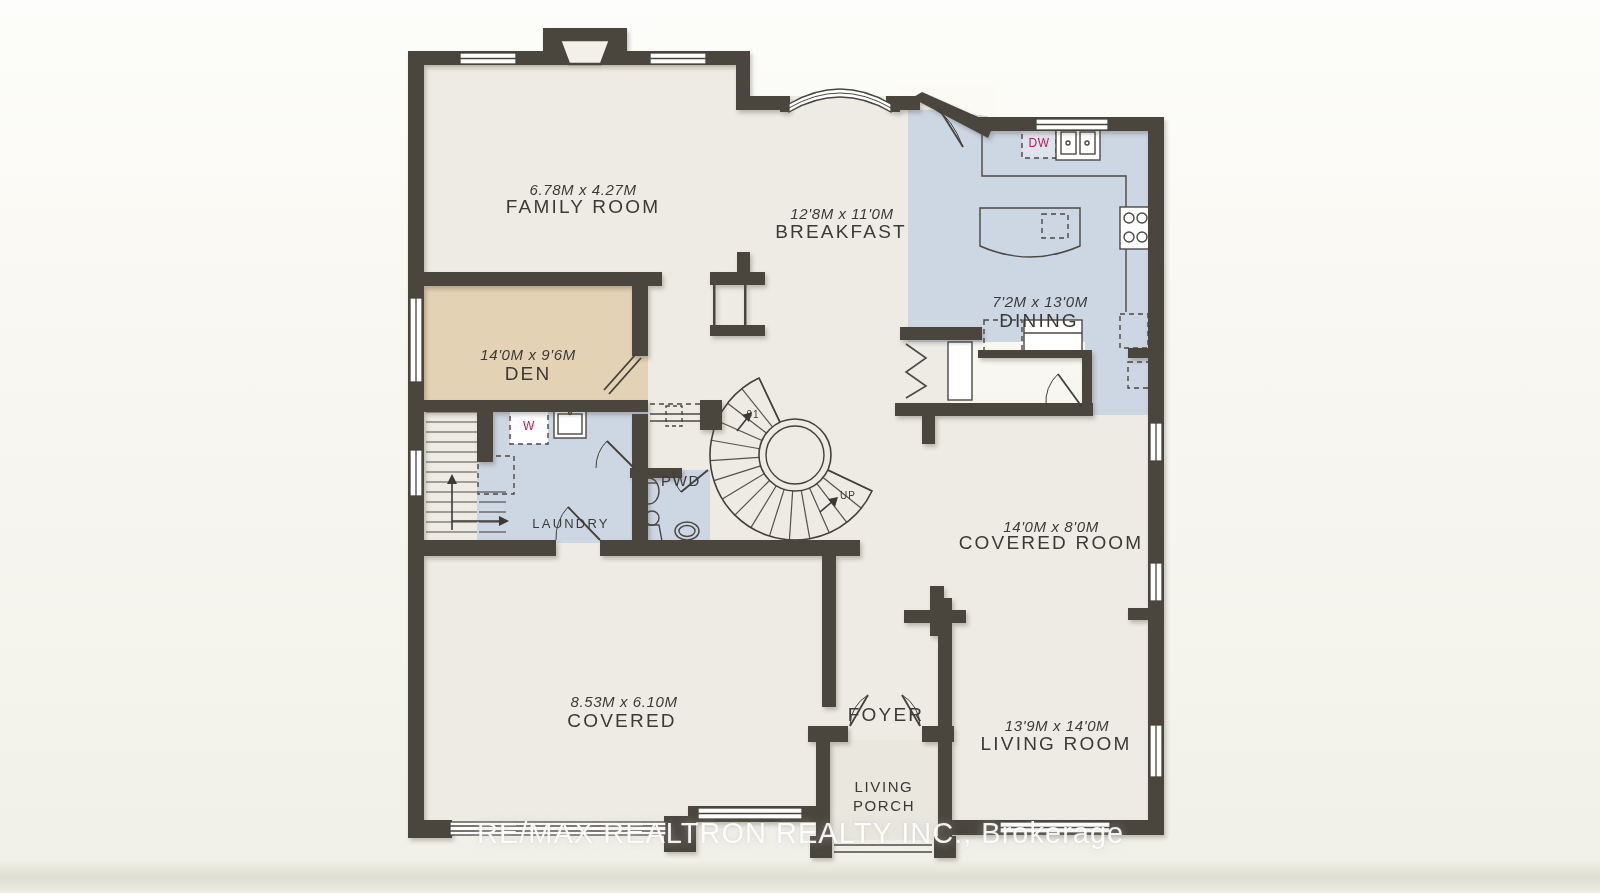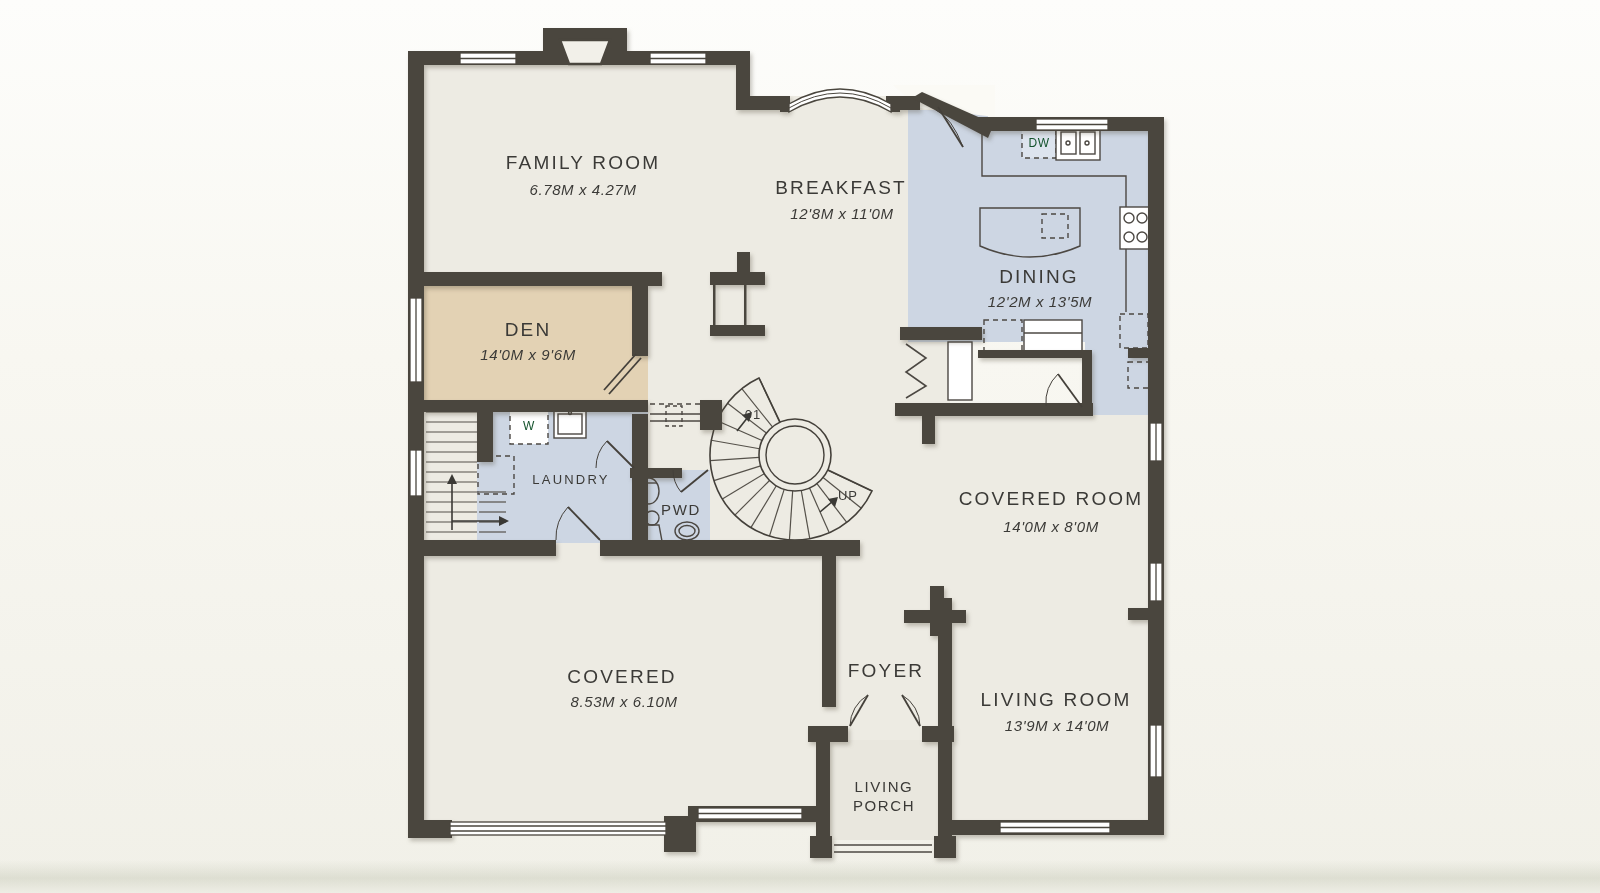--- a/index.html
+++ b/index.html
@@ -7,25 +7,25 @@
     width:1600px;height:893px;overflow:hidden;
     font-family:"Liberation Sans",sans-serif;
     background:linear-gradient(180deg,#fdfdfb 0%,#f8f7f1 40%,#f1f0e8 100%);
   }
   #stage{position:relative;width:1600px;height:893px;}
   #plan-svg{position:absolute;left:0;top:0;}
   .lbl{
     position:absolute;transform:translate(-50%,-50%);
     white-space:nowrap;color:#3b3a37;text-align:center;
   }
-  .room-name{font-size:19px;letter-spacing:2.2px;}
+  .room-name{font-size:19px;letter-spacing:2.2px;margin-top:44px;}
   .room-dims{font-size:15px;letter-spacing:.6px;font-style:italic;}
   .small-name{font-size:15px;letter-spacing:1.6px;}
-  .tiny{font-size:13px;letter-spacing:1px;color:#3d3c39;}
-  .appliance{font-size:12px;letter-spacing:.5px;color:#14532d;}
+  .tiny{font-size:10px;letter-spacing:1px;color:#3d3c39;}
+  .appliance{font-size:12px;letter-spacing:.5px;color:#be185d;}
   #watermark{
     position:absolute;left:477px;top:817px;transform:none;text-align:left;
     font-size:29px;letter-spacing:1px;color:rgba(255,255,255,.92);
     text-shadow:0 0 8px rgba(200,200,195,.55),0 0 2px rgba(150,150,145,.25);
   }
   #bottom-shade{
     position:absolute;left:0;right:0;top:860px;height:33px;
     background:linear-gradient(180deg,rgba(180,185,165,0) 0%,rgba(170,176,152,.28) 55%,rgba(222,224,212,.15) 100%);
   }
 </style>
@@ -319,42 +319,43 @@
   </g>
 </svg>
 
   <div class="lbl room-name" style="left:583px;top:163px">FAMILY ROOM</div>
   <div class="lbl room-dims" style="left:583px;top:189px">6.78M x 4.27M</div>
 
   <div class="lbl room-name" style="left:841px;top:188px">BREAKFAST</div>
   <div class="lbl room-dims" style="left:842px;top:213px">12'8M x 11'0M</div>
 
   <div class="lbl room-name" style="left:1039px;top:277px">DINING</div>
-  <div class="lbl room-dims" style="left:1040px;top:301px">12'2M x 13'5M</div>
+  <div class="lbl room-dims" style="left:1040px;top:301px">7'2M x 13'0M</div>
 
   <div class="lbl room-name" style="left:528px;top:330px">DEN</div>
   <div class="lbl room-dims" style="left:528px;top:354px">14'0M x 9'6M</div>
 
   <div class="lbl room-name" style="left:571px;top:479px;font-size:13px">LAUNDRY</div>
-  <div class="lbl small-name" style="left:681px;top:509px">PWD</div>
+  <div class="lbl small-name" style="left:681px;top:480px">PWD</div>
 
   <div class="lbl room-name" style="left:1051px;top:499px">COVERED ROOM</div>
   <div class="lbl room-dims" style="left:1051px;top:526px">14'0M x 8'0M</div>
 
   <div class="lbl room-name" style="left:622px;top:677px">COVERED</div>
   <div class="lbl room-dims" style="left:624px;top:701px">8.53M x 6.10M</div>
 
   <div class="lbl room-name" style="left:886px;top:671px">FOYER</div>
 
   <div class="lbl room-name" style="left:1056px;top:700px">LIVING ROOM</div>
   <div class="lbl room-dims" style="left:1057px;top:725px">13'9M x 14'0M</div>
 
   <div class="lbl small-name" style="left:884px;top:786px">LIVING</div>
   <div class="lbl small-name" style="left:884px;top:805px">PORCH</div>
 
   <div class="lbl tiny" style="left:753px;top:414px">01</div>
   <div class="lbl tiny" style="left:848px;top:495px">UP</div>
   <div class="lbl appliance" style="left:529px;top:426px">W</div>
   <div class="lbl appliance" style="left:1039px;top:143px">DW</div>
 
+  <div id="watermark">RE/MAX REALTRON REALTY INC., Brokerage</div>
 
   <div id="bottom-shade"></div>
 </div>
 
 </body></html>

